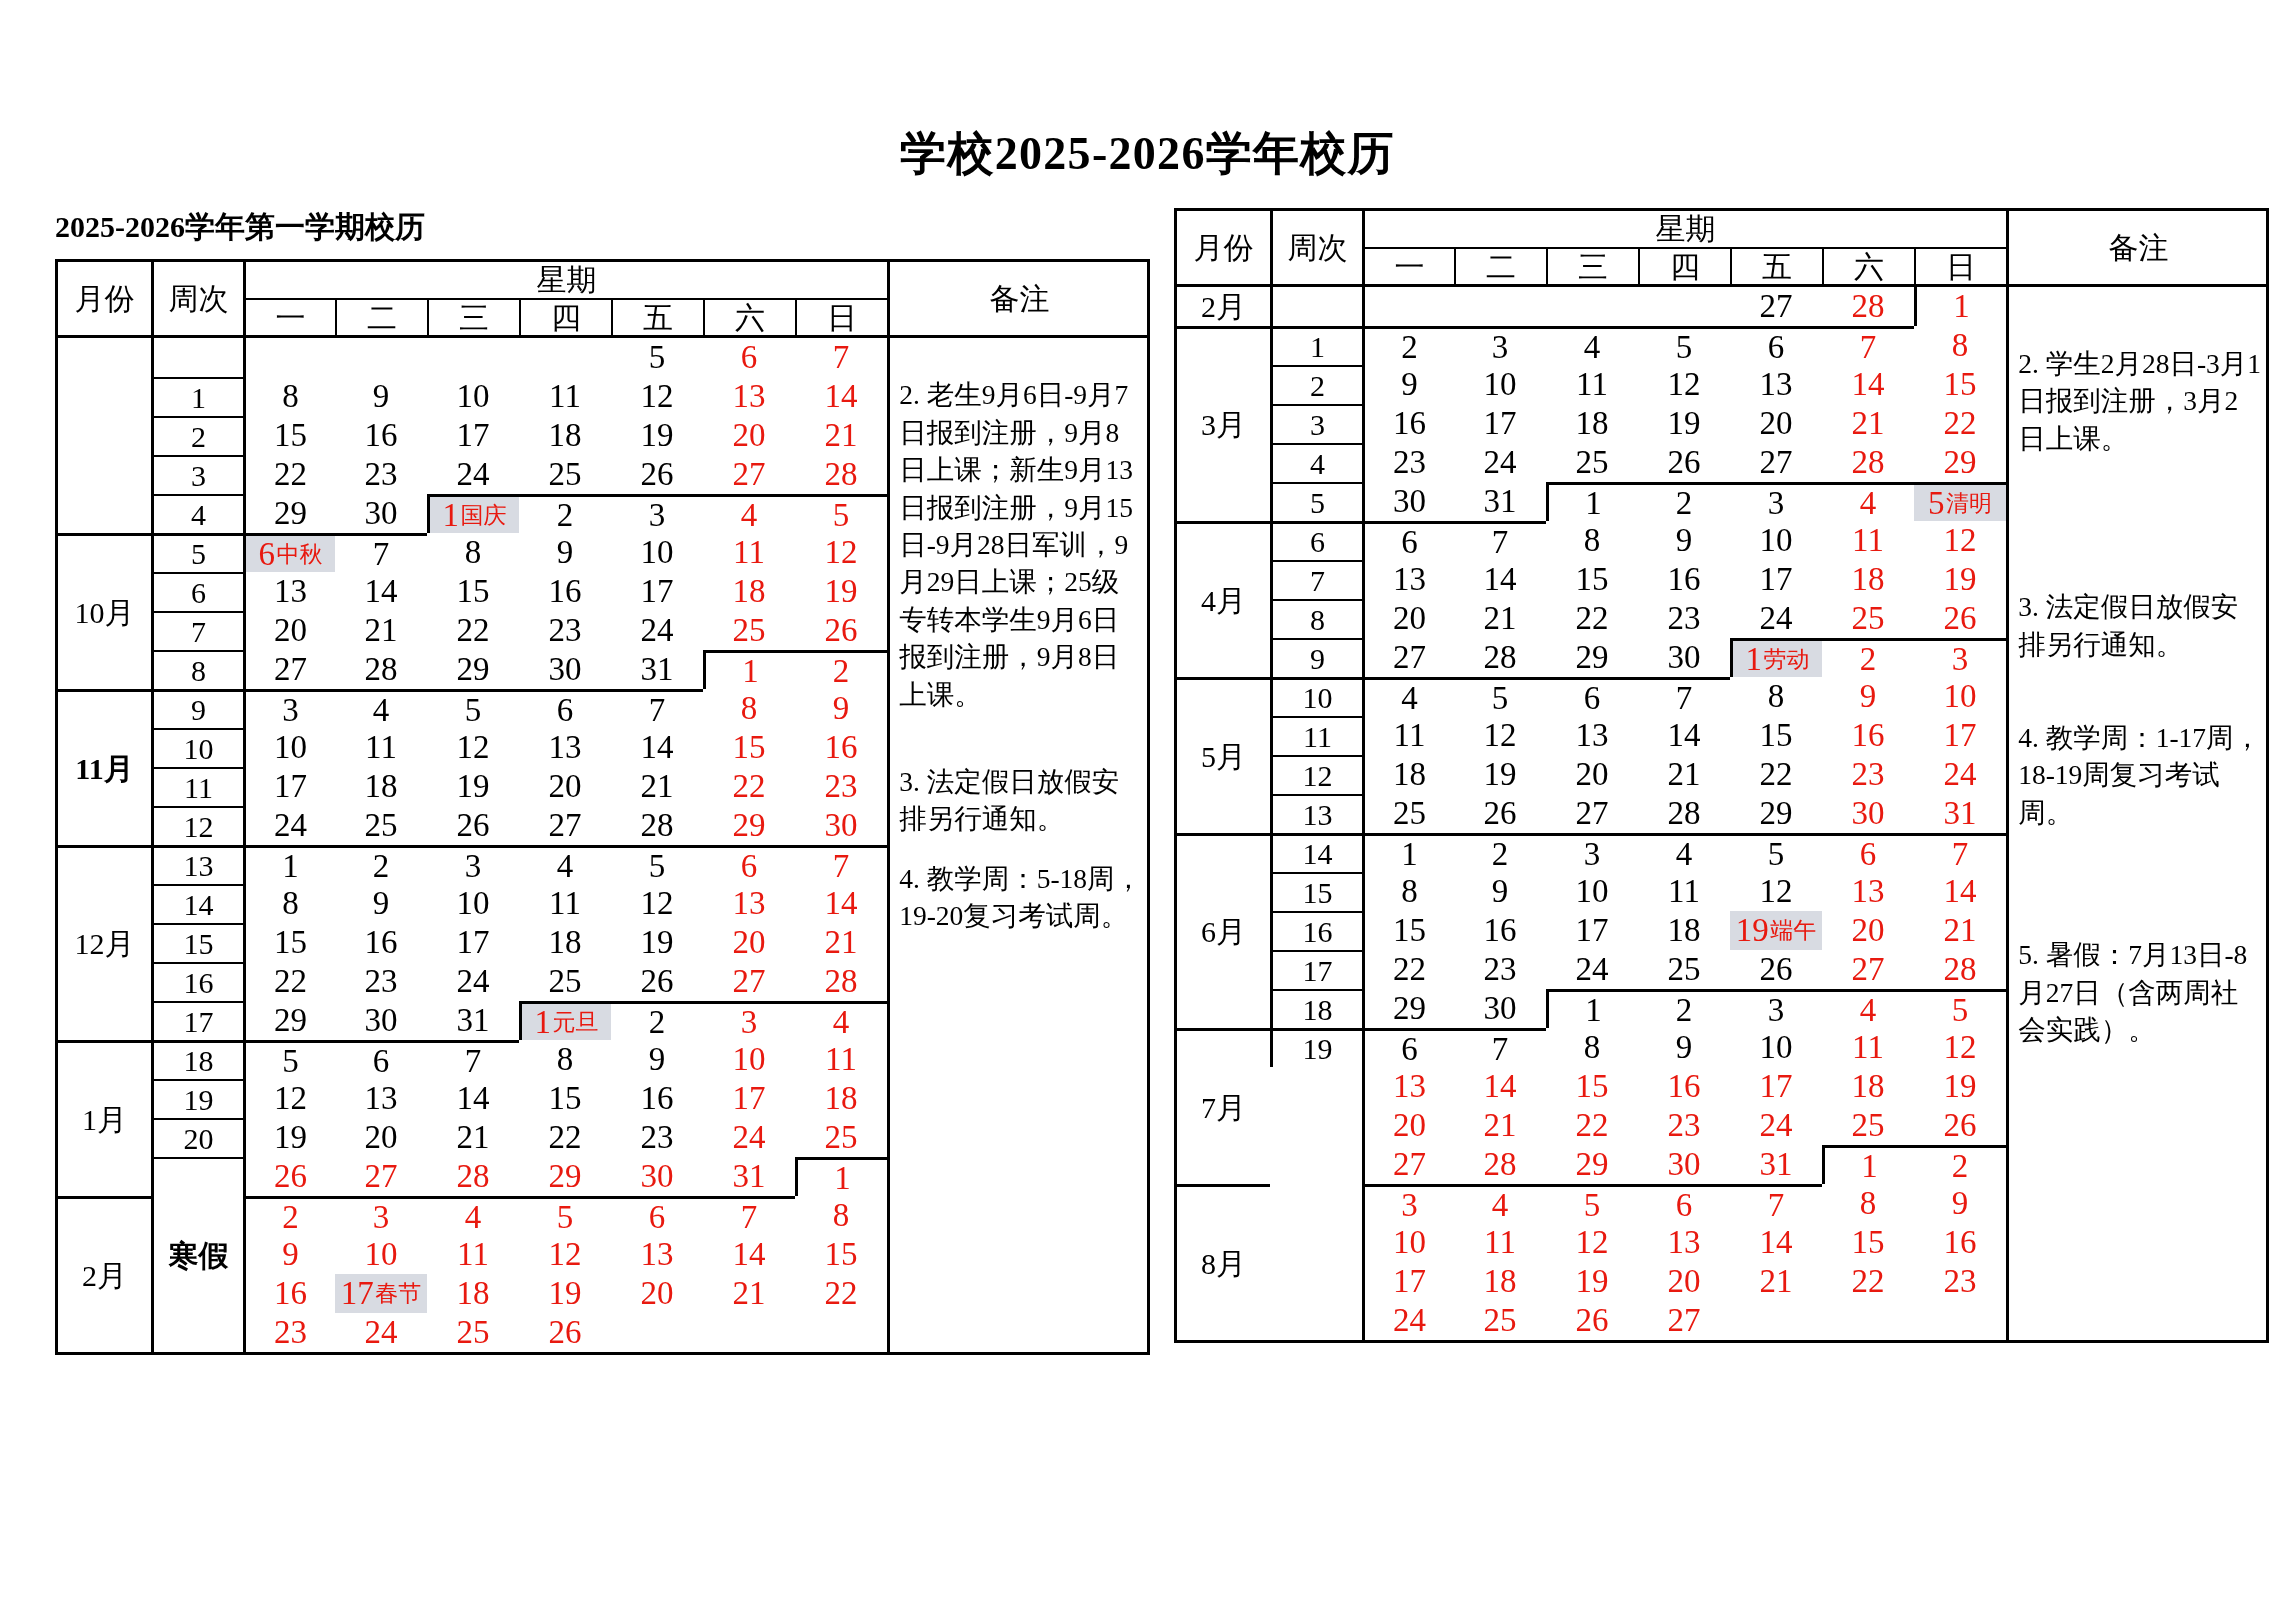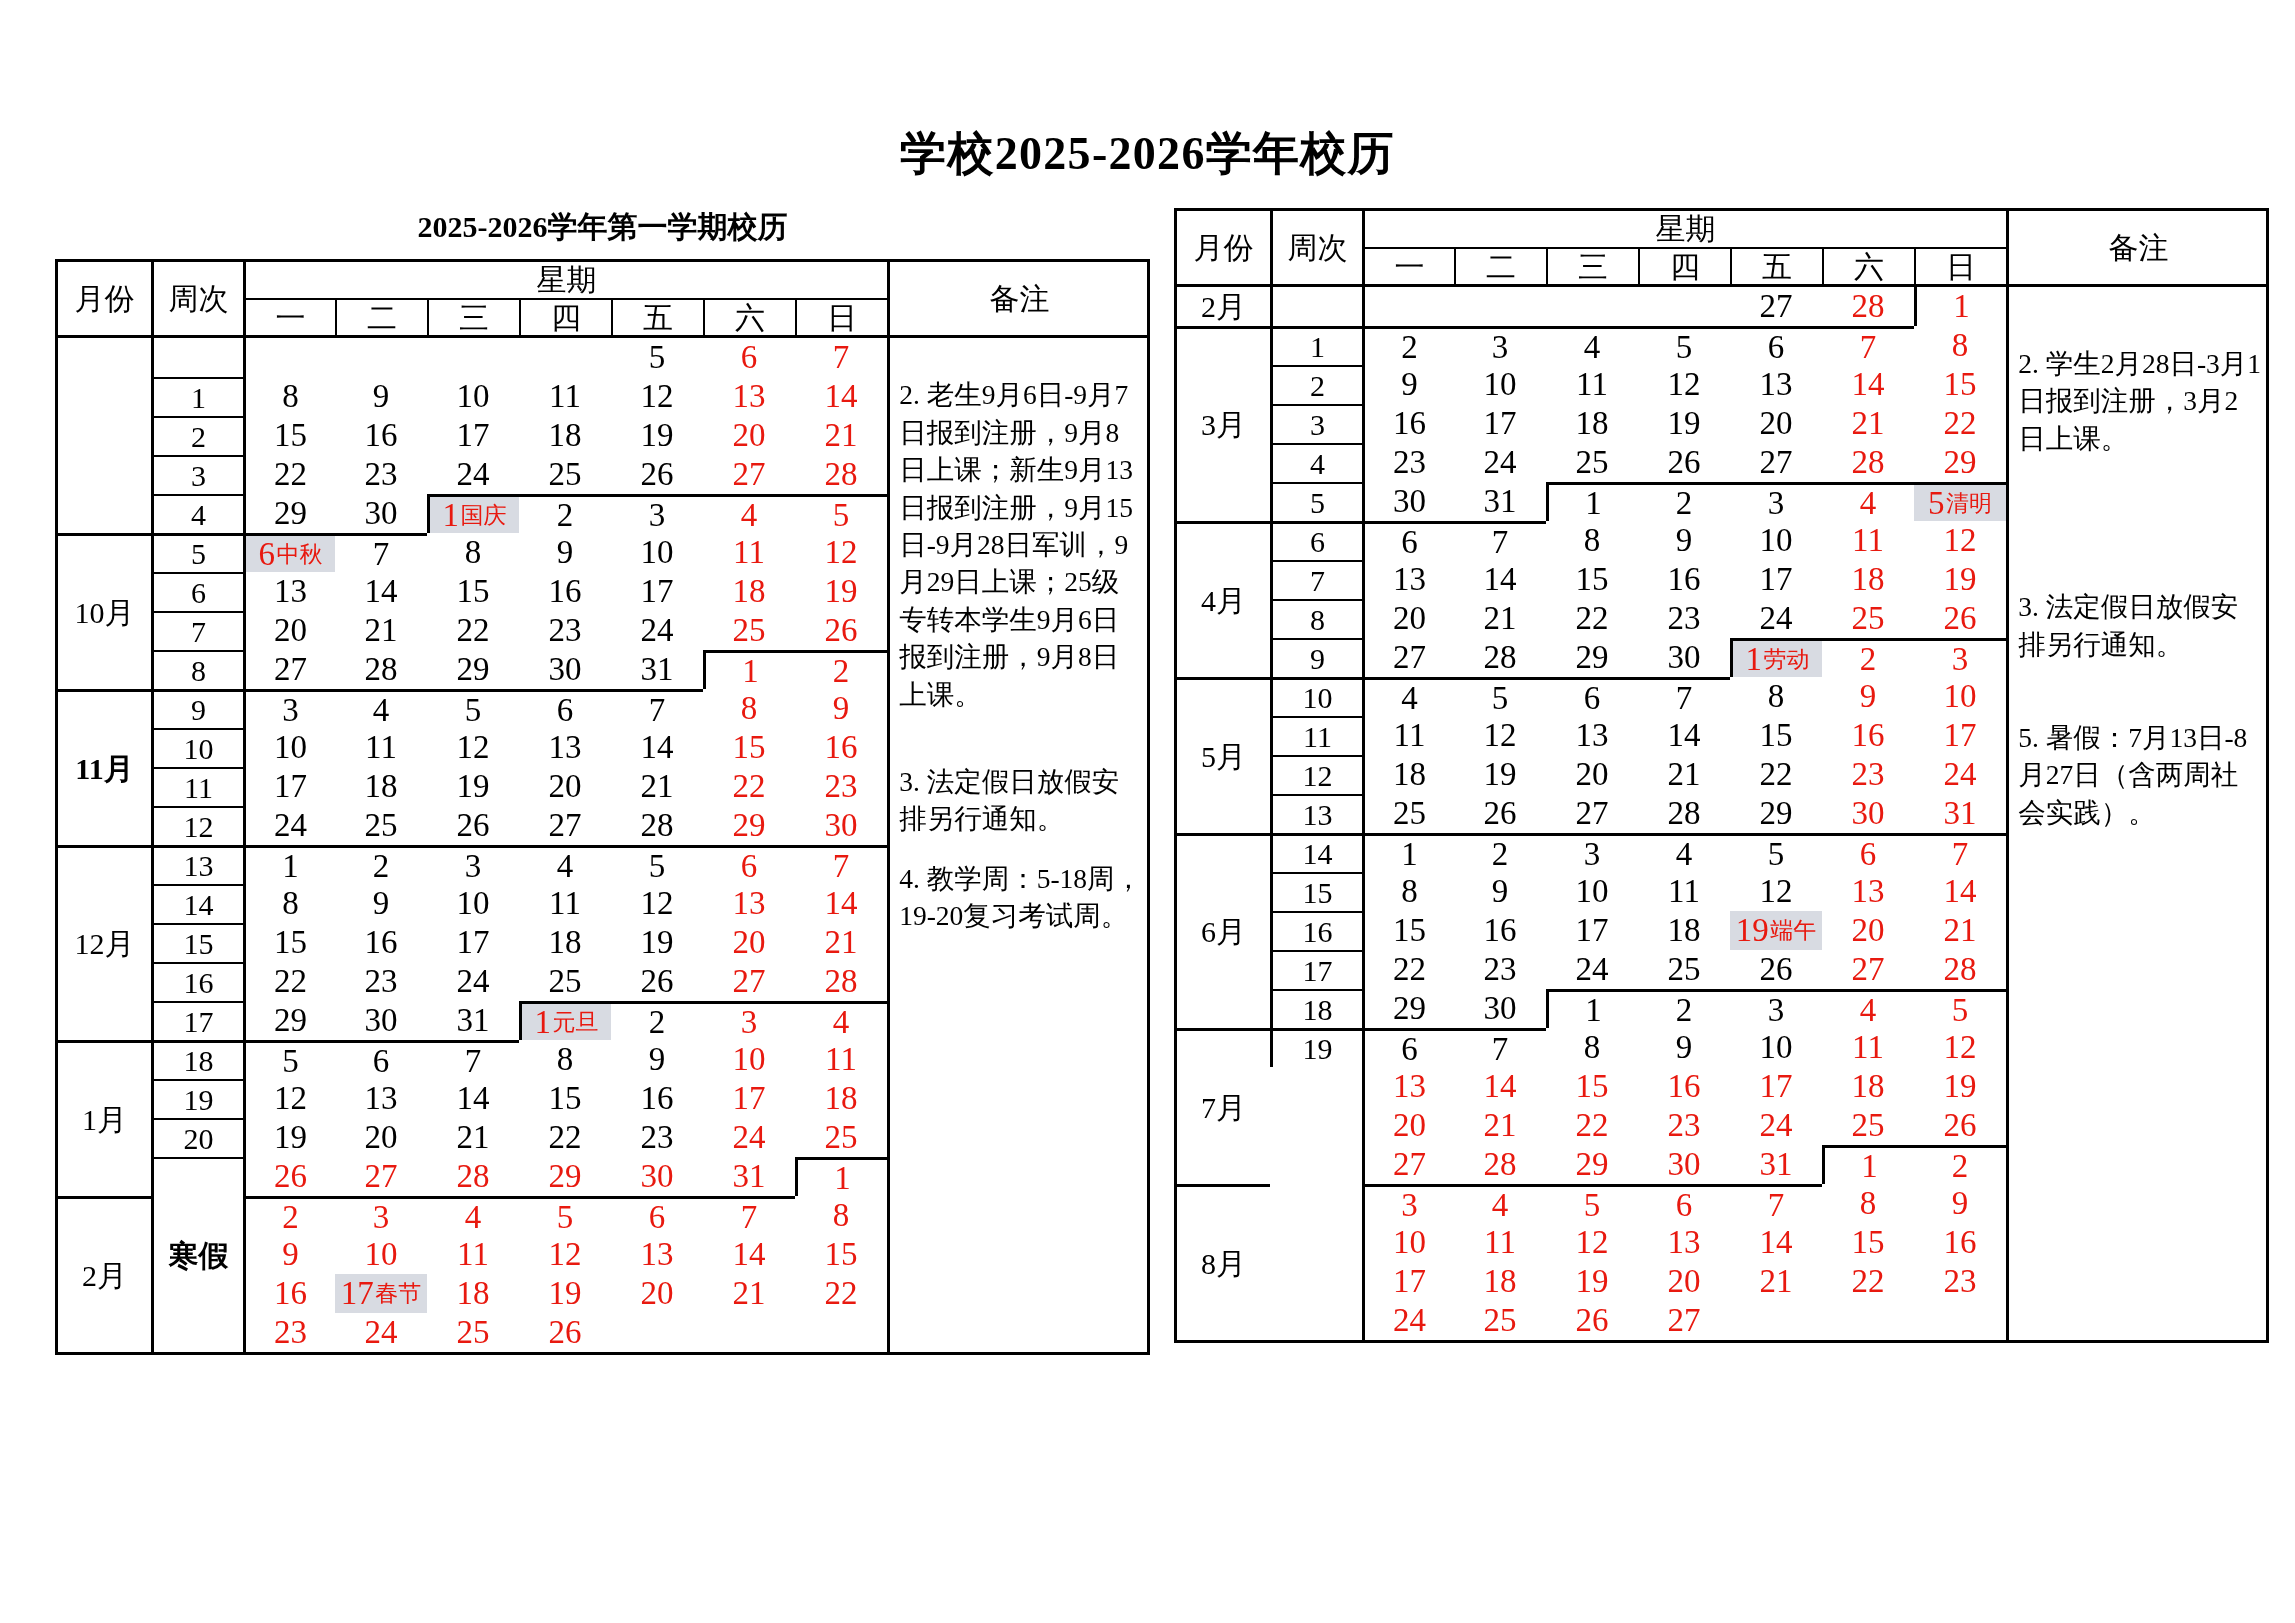--- a/index.html
+++ b/index.html
@@ -2,21 +2,21 @@
 <html style="--red: #e8190f; --hl: #d8dbe2;font-size:10.5px"><head>
 <meta charset="utf-8">
 <style>
   html,body{margin:0;padding:0;background:#fff;}
   body{width:2295px;height:1623px;position:relative;overflow:hidden;
        font-family:"Liberation Serif","DejaVu Serif",serif;color:#000;}
   .page-title{position:absolute;top:123px;left:0;width:2295px;text-align:center;
        font-size:46px;font-weight:bold;letter-spacing:1.3px;}
   .cal-section{position:absolute;top:208px;width:1095px;}
   #sem1{left:55px;} #sem2{left:1174px;}
-  .cal-title{width:1095px;text-align:center;font-size:30px;font-weight:bold;
+  .cal-title{width:1095px;text-align:left;font-size:30px;font-weight:bold;
        line-height:37px;margin:0 0 14.4px 0;}
   .cal{display:grid;grid-template-columns:93px 92px repeat(7,92px) 262px;
        border:3.9px solid #000;background:#fff;}
   .c{box-sizing:border-box;display:flex;align-items:center;justify-content:center;
        overflow:hidden;line-height:1;}
   .h-month,.h-week,.h-notes,.h-xq,.h-day,.month,.week{font-size:30px;}
   .h-month{border-bottom:3.9px solid #000;}
   .h-week{border-left:3.9px solid #000;border-bottom:3.9px solid #000;}
   .h-xq{border-left:3.9px solid #000;border-bottom:2px solid #000;}
   .h-day{border-left:2px solid #000;border-bottom:3.9px solid #000;}
@@ -1231,18 +1231,19 @@
         </div>
         <div class="c day red" style="grid-area: 29 / 6;">
           <span class="num">27</span>
         </div>
         <div class="c day" style="grid-area: 29 / 7;"></div>
         <div class="c day" style="grid-area: 29 / 8;"></div>
         <div class="c day" style="grid-area: 29 / 9;"></div>
         <div class="c notes-body" style="grid-area: 3 / 10 / 30 / 11;">
           <p>2. 学生2月28日-3月1日报到注册，3月2日上课。</p>
           <p>3. 法定假日放假安排另行通知。</p>
+          <p>4. 教学周：1-17周，18-19周复习考试周。</p>
           <p>5. 暑假：7月13日-8月27日（含两周社会实践）。</p>
         </div>
       </div>
     </div>
 </div>
 
 
 </body></html>

